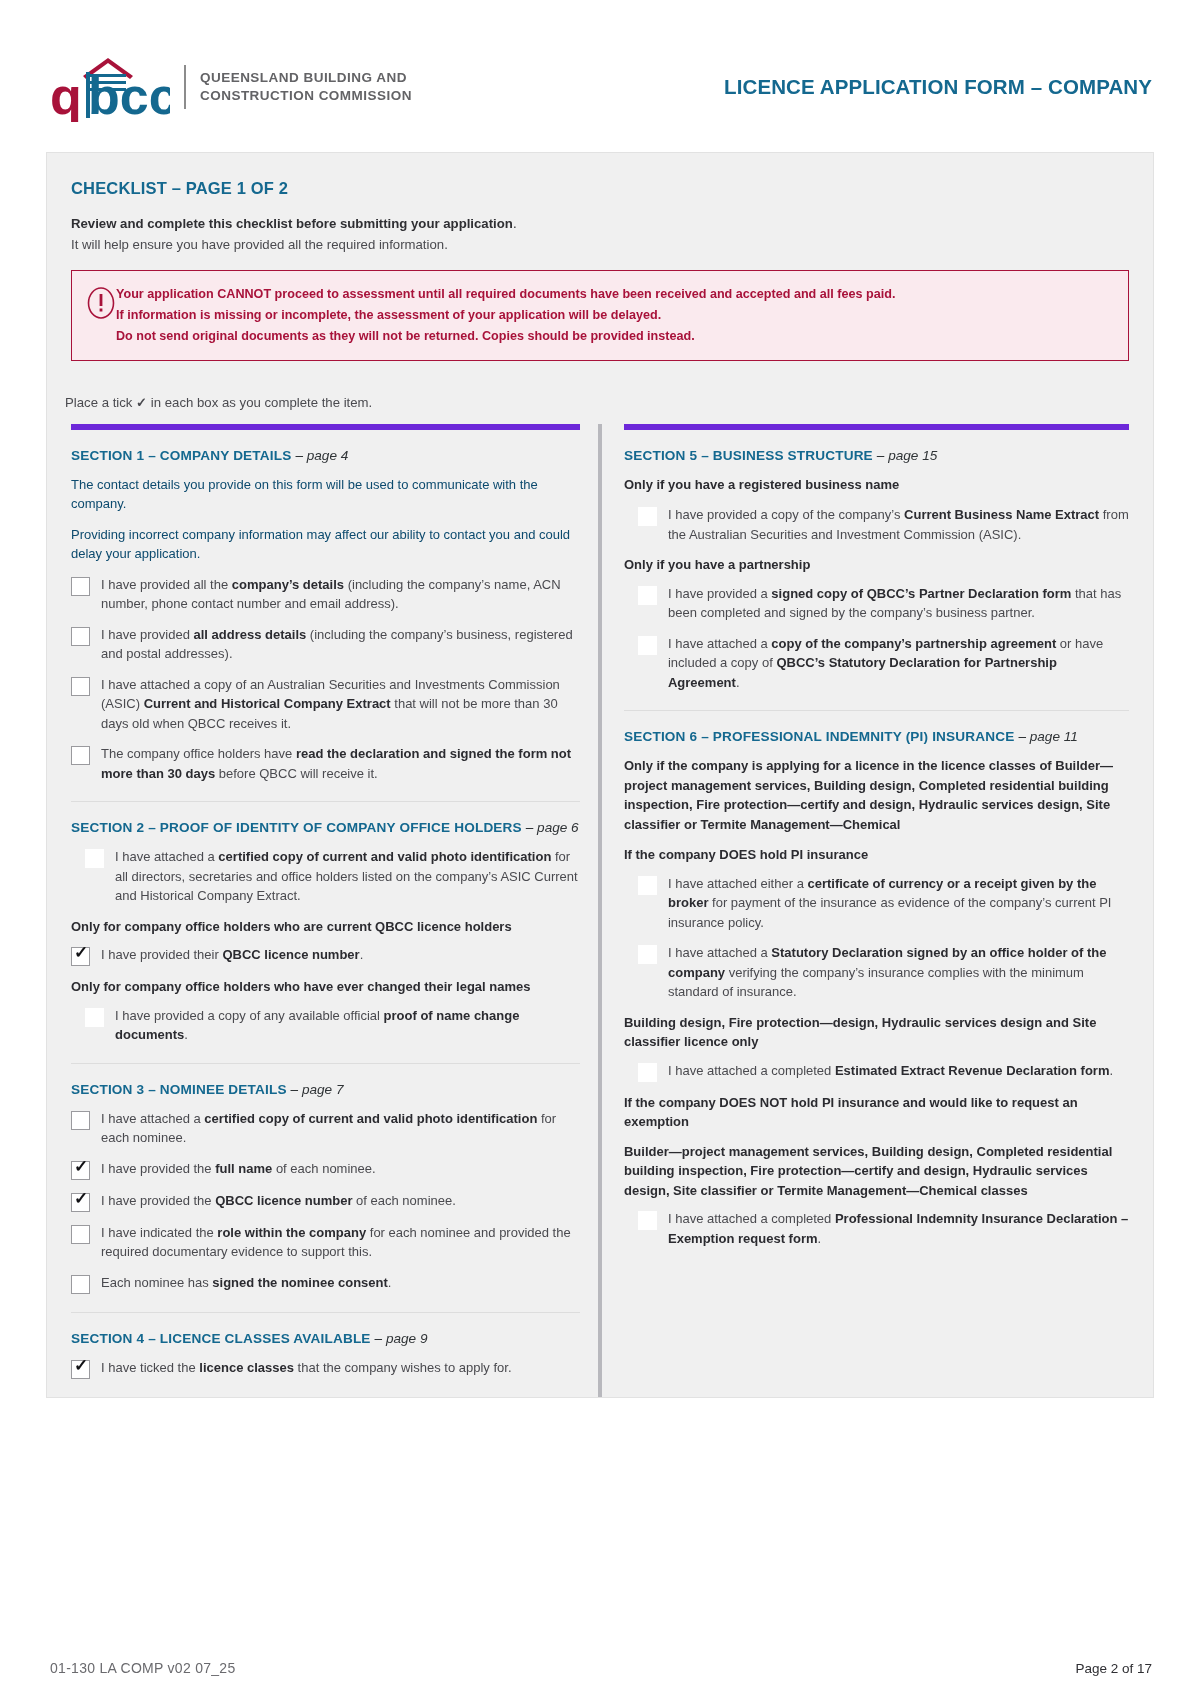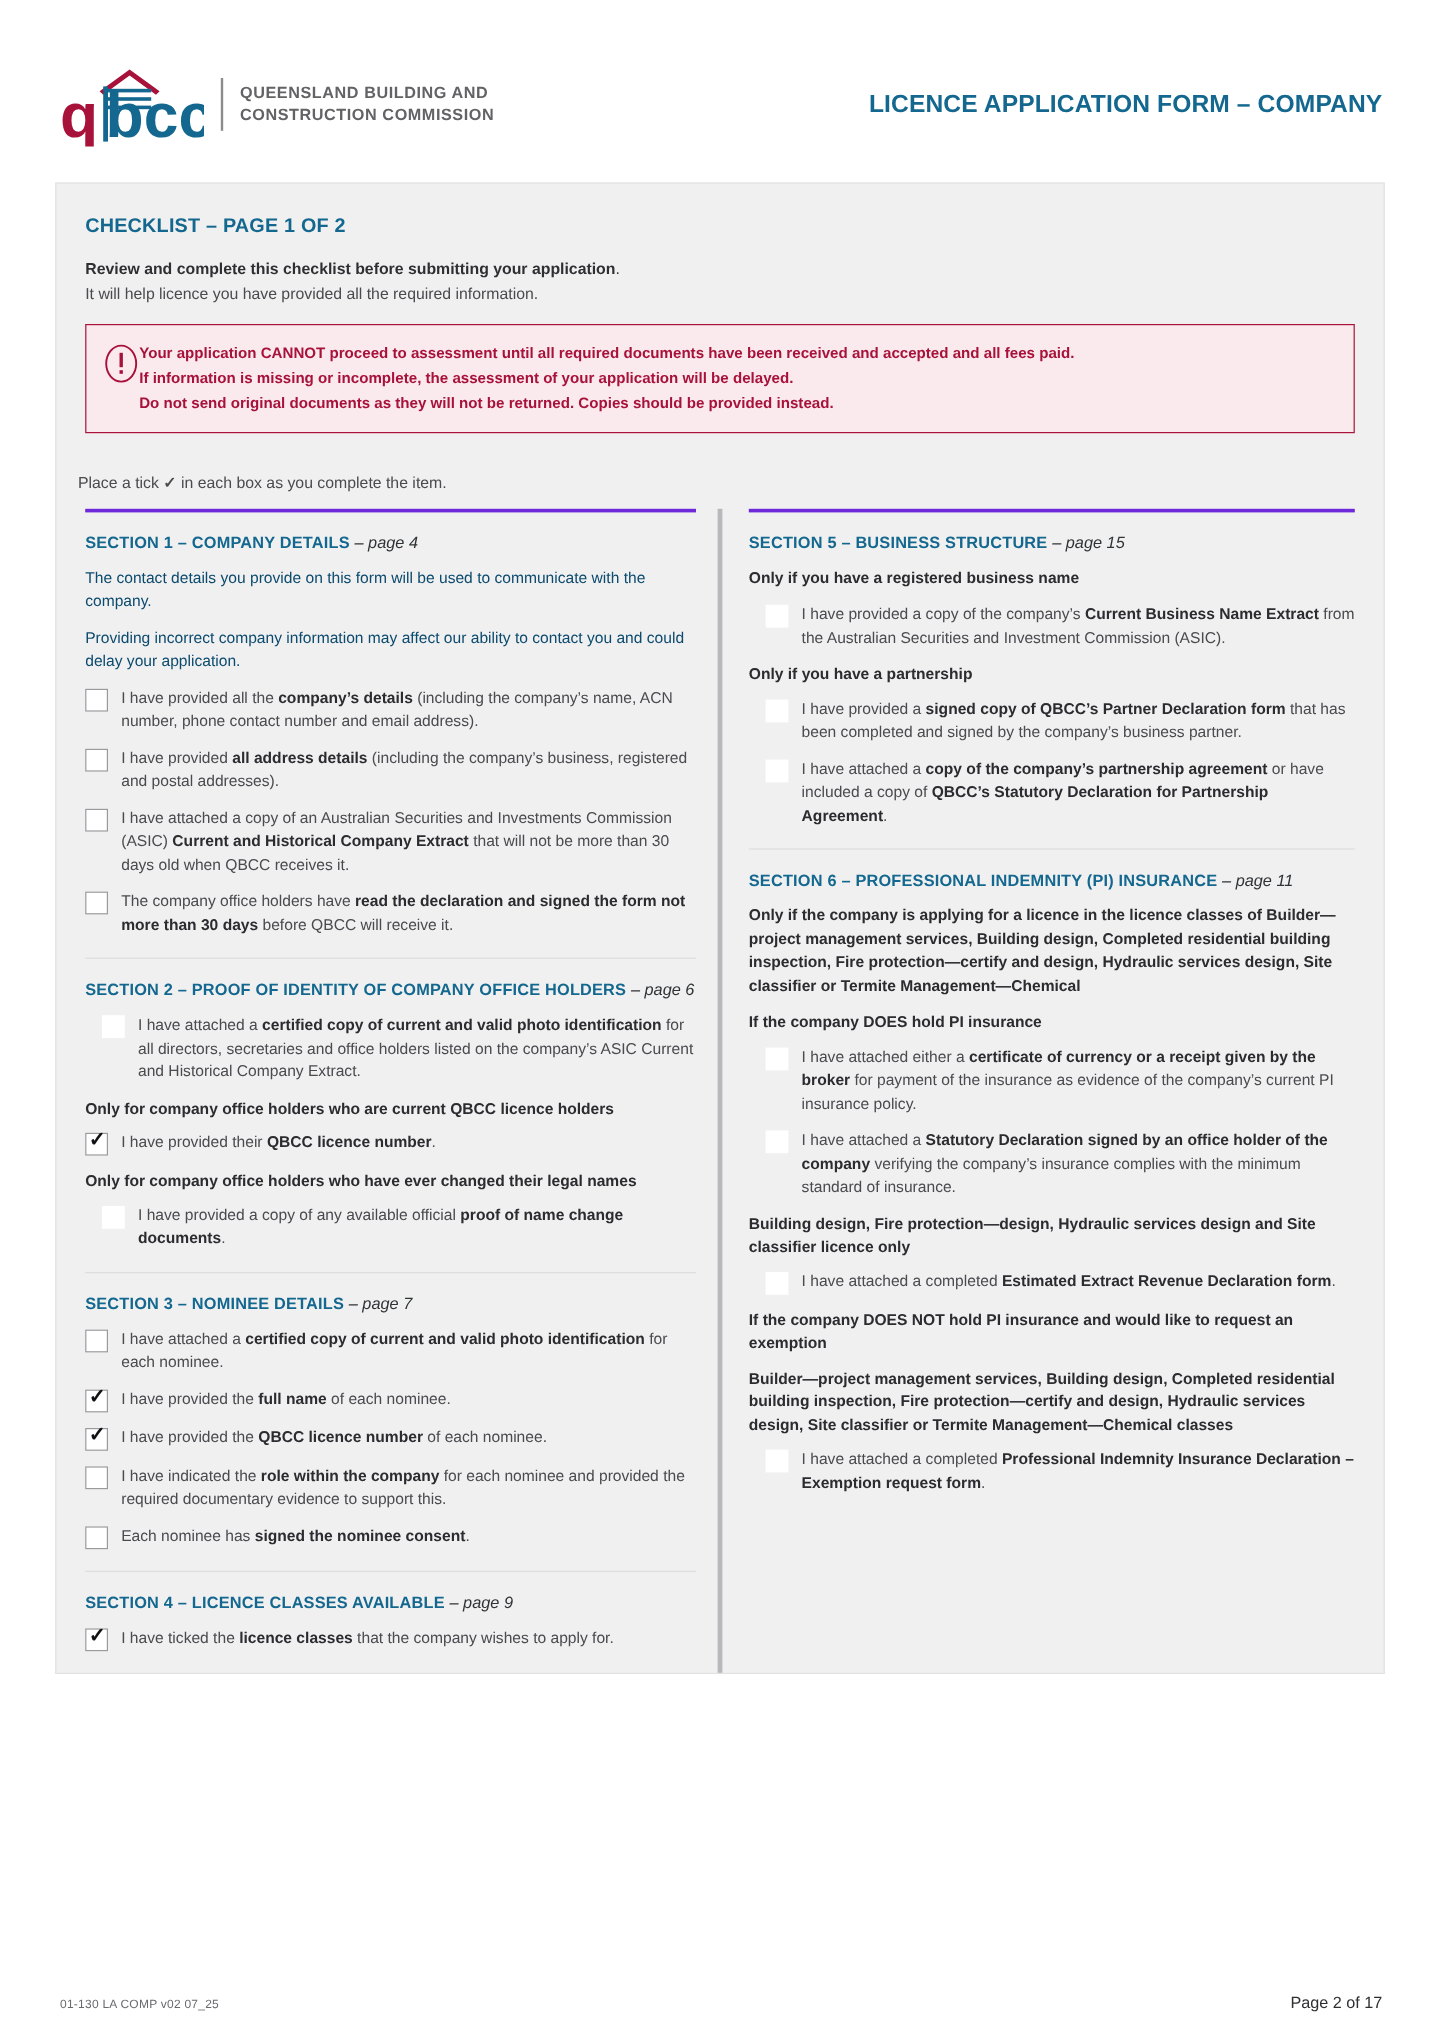--- a/index.html
+++ b/index.html
@@ -62,21 +62,21 @@
   .tick-note .tickmark { font-weight:bold; }
 
   
   .cols { display:flex; align-items:stretch; }
   .col { width:50%; }
   .col-left { padding:0 18px 0 24px; }
   .col-right { padding:0 24px 0 22px; }
   .col-split { width:4px; background:#b8b8bd; flex:0 0 4px; }
 
   .section { border-top:1px solid #dddddd; padding:16px 0 16px 0; }
-  .section:first-child { border-top:3px solid #6d28d9; }
+  .section:first-child { border-top:6px solid #6d28d9; }
   .section-head {
     color:#14688f; font-size:13.6px; font-weight:bold;
     letter-spacing:.012em; line-height:1.4; margin:0 0 10px 0;
   }
   .section-head .pg { font-weight:normal; font-style:italic; color:#2f3336; letter-spacing:0; }
   .para { font-size:13px; color:#0c4a6e; line-height:1.5; margin:0 0 11px 0; }
   .subhead { font-size:13px; font-weight:bold; color:#2b2b30; line-height:1.5; margin:10px 0 9px 0; }
   .blockhead { font-size:13px; font-weight:bold; color:#2b2b30; line-height:1.5; margin:2px 0 11px 0; }
 
   
@@ -95,21 +95,21 @@
   }
   .item-text { font-size:13px; color:#4a4a4f; line-height:1.5; }
   .item-text b { color:#2b2b30; font-weight:bold; }
 
   
   .footer {
     position:absolute; left:0; right:0; bottom:22px;
     display:flex; justify-content:space-between; align-items:baseline;
     padding:0 48px 0 50px;
   }
-  .footer-left { font-size:10px; color:#6a6a6e; letter-spacing:.02em; }
+  .footer-left { font-size:14px; color:#6a6a6e; letter-spacing:.02em; }
   .footer-right { font-size:13.5px; color:#2f2f33; }
 </style>
 </head>
 <body>
 
 <div class="page">
 
   <div class="header">
     <div class="logo-wrap">
       <svg class="logo-mark" width="120" height="70" viewBox="0 0 120 70">
@@ -128,21 +128,21 @@
       </div>
     </div>
     <div class="doc-title">LICENCE APPLICATION FORM – COMPANY</div>
   </div>
 
   <div class="panel">
 
     <div class="panel-top">
       <div class="checklist-title">CHECKLIST – PAGE 1 OF 2</div>
       <p class="intro-strong"><span>Review and complete this checklist before submitting your application</span><span class="reg">.</span></p>
-      <p class="intro-sub">It will help licence you have provided all the required information.</p>
+      <p class="intro-sub">It will help ensure you have provided all the required information.</p>
 
       <div class="warning">
         <svg class="warn-icon" width="30" height="34" viewBox="0 0 30 34">
           <ellipse cx="15" cy="17" rx="12.5" ry="15" fill="none" stroke="#a8123a" stroke-width="1.6"></ellipse>
           <rect x="13.6" y="8" width="2.8" height="12" fill="#a8123a"></rect>
           <rect x="13.6" y="22.5" width="2.8" height="3" fill="#a8123a"></rect>
         </svg>
         <div class="warn-lines">
           <div>Your application CANNOT proceed to assessment until all required documents have been received and accepted and all fees paid.</div>
           <div>If information is missing or incomplete, the assessment of your application will be delayed.</div>

